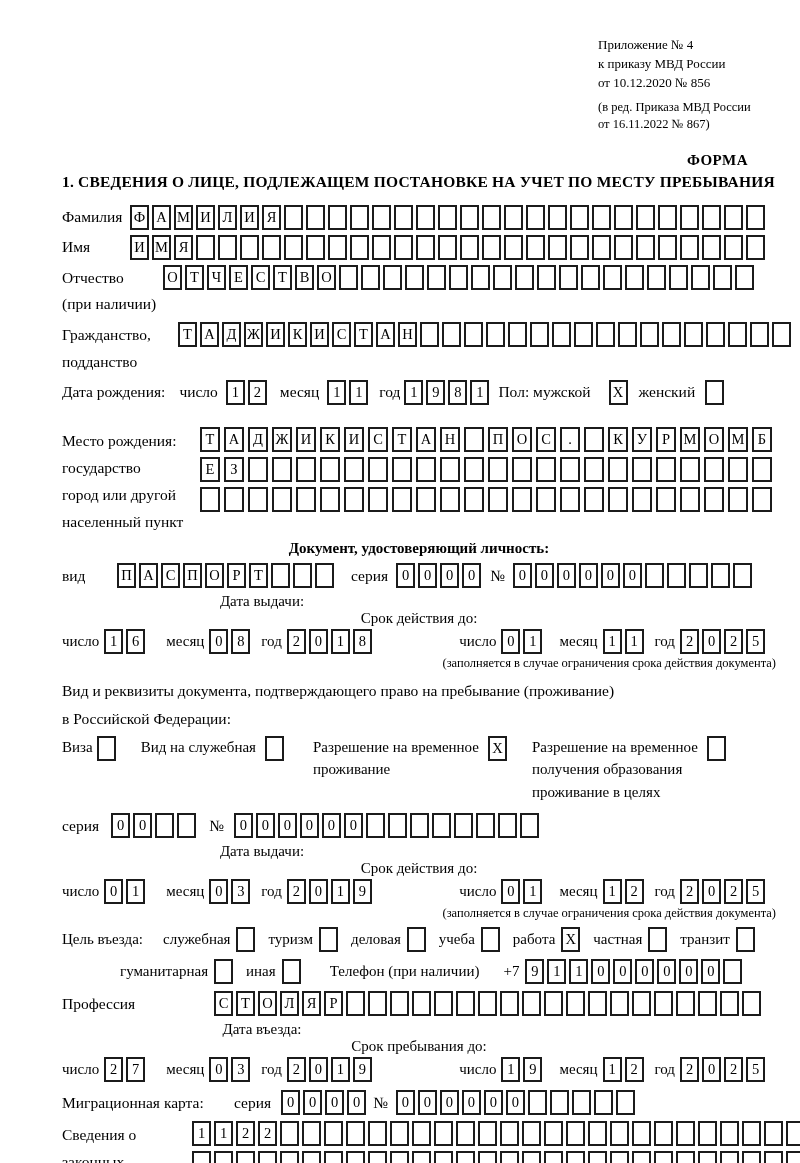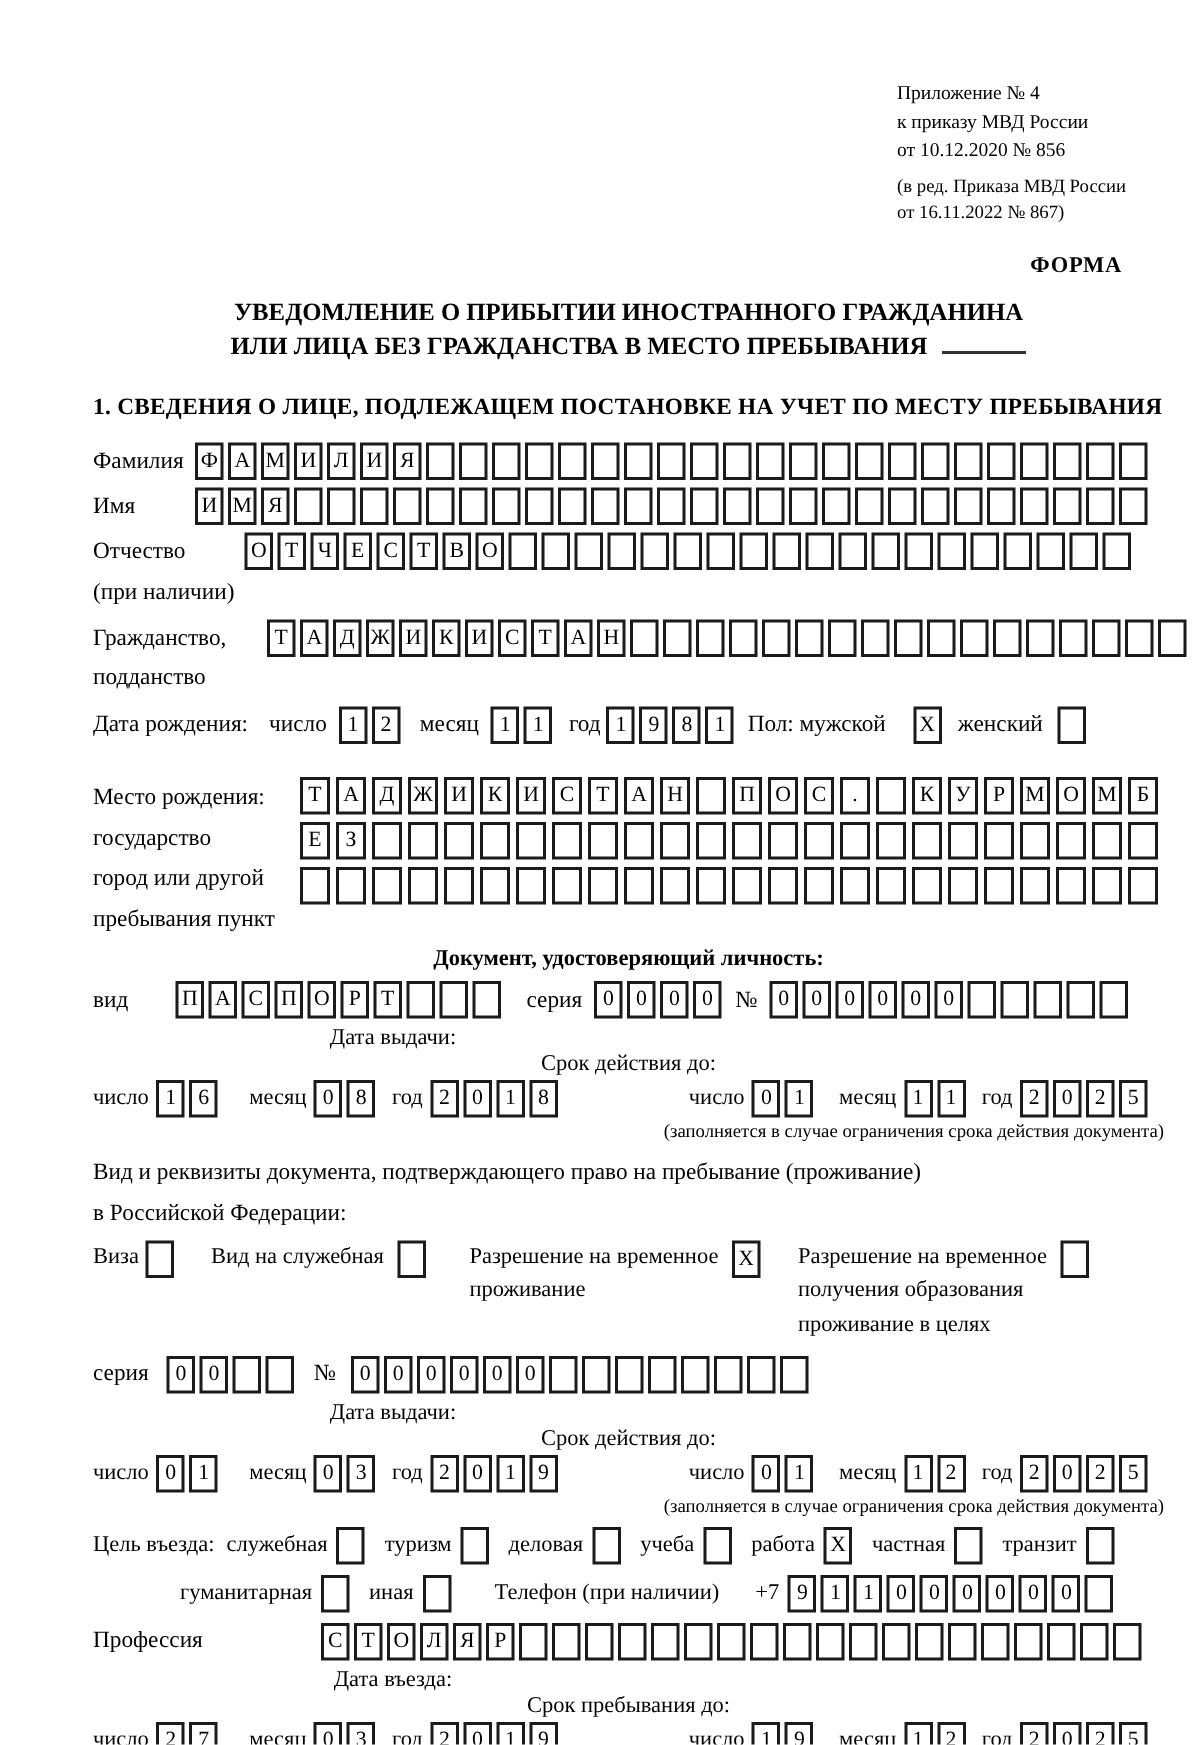--- a/index.html
+++ b/index.html
@@ -5,21 +5,21 @@
   * { box-sizing: border-box; }
   html,body { margin:0; padding:0; background:#ffffff; }
   body {
     width:800px; height:1163px; overflow:hidden;
     font-family:"Liberation Serif","DejaVu Serif",serif;
     color:#000;
   }
   .page { padding:36px 24px 0 62px; }
 
   
-  .top-note { width:178px; margin-left:auto; font-size:13px; line-height:1.45;margin-top:17px; }
+  .top-note { width:178px; margin-left:auto; font-size:13px; line-height:1.45; }
   .top-note .sub { font-size:12.5px; margin-top:6px; line-height:1.4; }
   .forma { text-align:right; font-weight:bold; font-size:15px; margin:18px 28px 4px 0; letter-spacing:.5px; }
 
   
   .title { text-align:center; font-weight:bold; font-size:16.5px; line-height:1.45; margin:10px 0 20px 0; }
   .title-blank { display:inline-block; width:56px; border-bottom:2.5px solid #333; height:14px; margin-left:10px; }
 
   .section-head { font-weight:bold; font-size:15.5px; letter-spacing:.2px; margin-bottom:14px; }
 
   
@@ -74,24 +74,20 @@
     <div>к приказу МВД России</div>
     <div>от 10.12.2020 № 856</div>
     <div class="sub">
       <div>(в ред. Приказа МВД России</div>
       <div>от 16.11.2022 № 867)</div>
     </div>
   </div>
 
   <div class="forma">ФОРМА</div>
 
-  <div class="title">
-    <div>УВЕДОМЛЕНИЕ О ПРИБЫТИИ ИНОСТРАННОГО ГРАЖДАНИНА</div>
-    <div><span>ИЛИ ЛИЦА БЕЗ ГРАЖДАНСТВА В МЕСТО ПРЕБЫВАНИЯ</span><span class="title-blank"></span></div>
-  </div>
 
   <div class="section-head">1. СВЕДЕНИЯ О ЛИЦЕ, ПОДЛЕЖАЩЕМ ПОСТАНОВКЕ НА УЧЕТ ПО МЕСТУ ПРЕБЫВАНИЯ</div>
 
   <div class="frow">
     <span class="lbl" style="width:68px">Фамилия</span>
     <span class="cells">
         <span class="cell">Ф</span>
         <span class="cell">А</span>
         <span class="cell">М</span>
         <span class="cell">И</span>
@@ -258,21 +254,21 @@
     <span class="cells">
         <span class="cell"></span>
       </span>
   </div>
 
   <div class="frow top" style="margin-top:22px">
     <span class="lbl" style="width:138px; line-height:1.75">
       <div>Место рождения:</div>
       <div>государство</div>
       <div>город или другой</div>
-      <div>пребывания пункт</div>
+      <div>населенный пункт</div>
     </span>
     <span class="stack">
       <span class="cells wide">
           <span class="cell">Т</span>
           <span class="cell">А</span>
           <span class="cell">Д</span>
           <span class="cell">Ж</span>
           <span class="cell">И</span>
           <span class="cell">К</span>
           <span class="cell">И</span>
@@ -545,21 +541,21 @@
             <span class="cell">2</span>
             <span class="cell">5</span>
           </span>
       </div>
     </div>
   </div>
   <div class="footnote">(заполняется в случае ограничения срока действия документа)</div>
 
   <div class="purpose">
     <span class="t first">Цель въезда:</span>
-    <span class="t" style="margin-left:2px">служебная</span>
+    <span class="t" style="margin-left:14px">служебная</span>
     <span class="cells">
         <span class="cell"></span>
       </span>
     <span class="t">туризм</span>
     <span class="cells">
         <span class="cell"></span>
       </span>
     <span class="t">деловая</span>
     <span class="cells">
         <span class="cell"></span>

